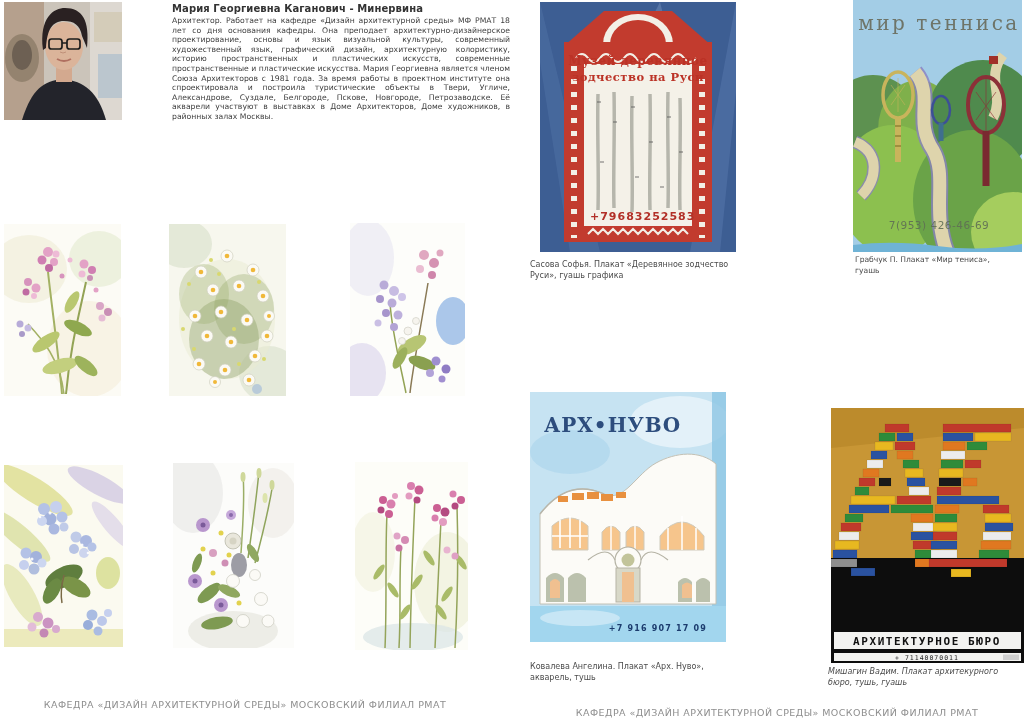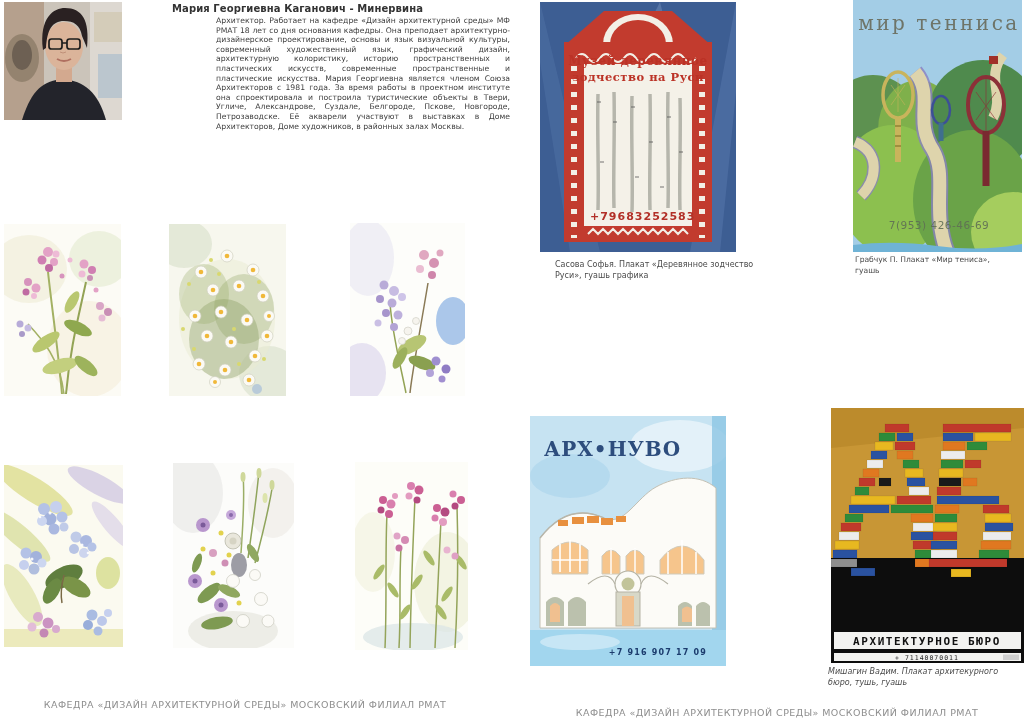--- a/index.html
+++ b/index.html
@@ -1,20 +1,20 @@
 <!DOCTYPE html>
 <html><head>
 <meta charset="utf-8">
 <style>
   html,body{margin:0;padding:0;background:#fff;}
   .page{position:relative;width:1024px;height:721px;background:#ffffff;overflow:hidden;
         font-family:"DejaVu Sans","Liberation Sans",sans-serif;}
   .abs{position:absolute;}
   .bio-name{font-size:10px;font-weight:700;color:#333;margin-bottom:2px;letter-spacing:.1px;}
-  .bio-text{font-size:7.7px;line-height:9.6px;color:#3d3d3d;text-align:justify;margin-left:44px;}
+  .bio-text{font-size:7.7px;line-height:9.6px;color:#3d3d3d;text-align:justify;}
   .caption{font-size:8px;line-height:11px;color:#4a4a4a;}
   .caption.center{font-style:italic;}
   .footer{font-size:9.5px;color:#8e8e8e;letter-spacing:.45px;font-weight:500;text-align:center;white-space:nowrap;}
   svg{display:block;}
 </style>
 </head>
 <body>
 
 <div class="page">
 
@@ -353,21 +353,21 @@
         <path d="M128,90 C127,130 129,170 128,206"></path>
         <path d="M140,96 C141,135 139,175 140,208"></path>
       </g>
       <path d="M57,100 h4 M73,120 h4 M91,105 h4 M109,140 h4 M127,115 h4 M139,150 h4 M60,160 h4 M95,175 h4 M120,185 h4" stroke="#555" stroke-width="1.2" opacity=".8"></path>
       <text x="98" y="63" text-anchor="middle" font-family="'DejaVu Serif',serif" font-weight="bold" font-size="12" fill="#bb3226" letter-spacing=".5">Музей деревянное</text>
       <text x="98" y="79" text-anchor="middle" font-family="'DejaVu Serif',serif" font-weight="bold" font-size="11.5" fill="#bb3226" letter-spacing=".5">зодчество на Руси</text>
       <text x="50" y="218" font-family="'DejaVu Sans',sans-serif" font-weight="bold" font-size="11" fill="#b23028" letter-spacing="1">+79683252583</text>
       <path d="M48,232 l5,-5 l5,5 l5,-5 l5,5 l5,-5 l5,5 l5,-5 l5,5 l5,-5 l5,5 l5,-5 l5,5 l5,-5 l5,5 l5,-5 l5,5 l5,-5 l5,5 l5,-5 l5,5" stroke="#f3efe6" stroke-width="2" fill="none"></path>
     </svg>
   </div>
-  <div class="abs caption" style="left:555px;top:259px;width:205px">Сасова Софья. Плакат «Деревянное зодчество Руси», гуашь графика</div>
+  <div class="abs caption" style="left:530px;top:259px;width:205px">Сасова Софья. Плакат «Деревянное зодчество Руси», гуашь графика</div>
 
   <div class="abs" style="left:853px;top:0">
     <svg width="169" height="252" viewBox="0 0 169 252">
       <rect width="169" height="252" fill="#a3cde6"></rect>
       <ellipse cx="20" cy="120" rx="45" ry="45" fill="#5d9150"></ellipse>
       <ellipse cx="65" cy="130" rx="40" ry="50" fill="#7fb04b"></ellipse>
       <ellipse cx="130" cy="115" rx="55" ry="55" fill="#4f8a4d"></ellipse>
       <path d="M150,55 C132,78 152,95 140,118" stroke="#ded4ac" stroke-width="10" fill="none"></path>
       <ellipse cx="40" cy="190" rx="55" ry="65" fill="#8cc04f"></ellipse>
       <ellipse cx="120" cy="200" rx="60" ry="70" fill="#6aa348"></ellipse>
@@ -386,21 +386,21 @@
       <ellipse cx="133" cy="105" rx="18" ry="28" stroke="#8c3038" stroke-width="4" fill="none"></ellipse>
       <path d="M123,92 L143,120 M143,92 L123,120 M133,77 V133" stroke="#8c3038" stroke-width=".9" opacity=".7"></path>
       <rect x="129.5" y="131" width="7" height="55" fill="#7a2a30"></rect>
       <text x="86" y="30" text-anchor="middle" font-family="'DejaVu Serif',serif" font-size="20" fill="#6e7468" letter-spacing="2.5">мир тенниса</text>
       <text x="86" y="229" text-anchor="middle" font-family="'DejaVu Sans',sans-serif" font-size="10.5" fill="#5f6e55" letter-spacing=".5" opacity=".9">7(953) 426-46-69</text>
       <path d="M0,245 Q40,240 84,246 T169,244 L169,252 L0,252 Z" fill="#6fb3d6"></path>
     </svg>
   </div>
   <div class="abs caption" style="left:855px;top:254px;width:151px;font-size:7.6px">Грабчук П. Плакат «Мир тениса», гуашь</div>
 
-  <div class="abs" style="left:530px;top:416px">
+  <div class="abs" style="left:530px;top:392px">
     <svg width="196" height="250" viewBox="0 0 196 250">
       <rect width="196" height="250" fill="#c6e3f2"></rect>
       <ellipse cx="150" cy="30" rx="50" ry="26" fill="#ffffff" opacity=".5"></ellipse>
       <ellipse cx="40" cy="60" rx="40" ry="22" fill="#aed6ec" opacity=".7"></ellipse>
       <rect x="182" y="0" width="14" height="250" fill="#8cc6e4" opacity=".8"></rect>
       <path d="M10,122 C30,96 52,92 74,102 C94,111 106,82 126,71 C146,60 170,58 186,72 L186,212 L10,212 Z" fill="#fcfbf7" stroke="#c2c0b4" stroke-width="1"></path>
       <path d="M10,122 C30,96 52,92 74,102" fill="none" stroke="#b8b6aa" stroke-width="1.5"></path>
       <g fill="#e8903f">
         <rect x="28" y="104" width="10" height="6"></rect>
           <rect x="42" y="101" width="12" height="7"></rect>
@@ -427,20 +427,21 @@
       <path d="M20,206 L20,190 Q25,184 30,190 L30,206 Z" fill="#f0c090"></path>
       <path d="M152,206 L152,193 Q157,188 162,193 L162,206 Z" fill="#f0c090"></path>
       <rect x="86" y="176" width="24" height="34" fill="#d8d8c8" stroke="#b5b3a5"></rect>
       <rect x="92" y="180" width="12" height="30" fill="#f0c090"></rect>
       <rect x="0" y="214" width="196" height="36" fill="#a2d6ee"></rect>
       <ellipse cx="50" cy="226" rx="40" ry="8" fill="#ffffff" opacity=".4"></ellipse>
       <text x="14" y="40" font-family="'DejaVu Serif',serif" font-weight="bold" font-size="20" fill="#2d4d7d" letter-spacing="1">АРХ•НУВО</text>
       <text x="128" y="239" text-anchor="middle" font-family="'DejaVu Sans',sans-serif" font-weight="bold" font-size="8" fill="#1c3c6e" letter-spacing="1.2">+7 916 907 17 09</text>
     </svg>
   </div>
+  <div class="abs caption" style="left:530px;top:661px;width:210px">Ковалева Ангелина. Плакат «Арх. Нуво», акварель, тушь</div>
 
   <div class="abs" style="left:831px;top:408px">
     <svg width="193" height="255" viewBox="0 0 193 255">
       <rect width="193" height="168" fill="#c18d2f"></rect>
       <rect width="193" height="168" fill="#d8a843" opacity=".35"></rect>
       <path d="M0,0 L193,0 L193,20 L0,40 Z" fill="#b07f24" opacity=".5"></path>
       <rect x="0" y="150" width="193" height="105" fill="#0d0d0d"></rect>
       <g stroke="#00000022" stroke-width=".5">
         <rect x="54" y="16" width="24" height="8" fill="#c0392b"></rect>
         <rect x="48" y="25" width="16" height="8" fill="#2e8b3a"></rect>

